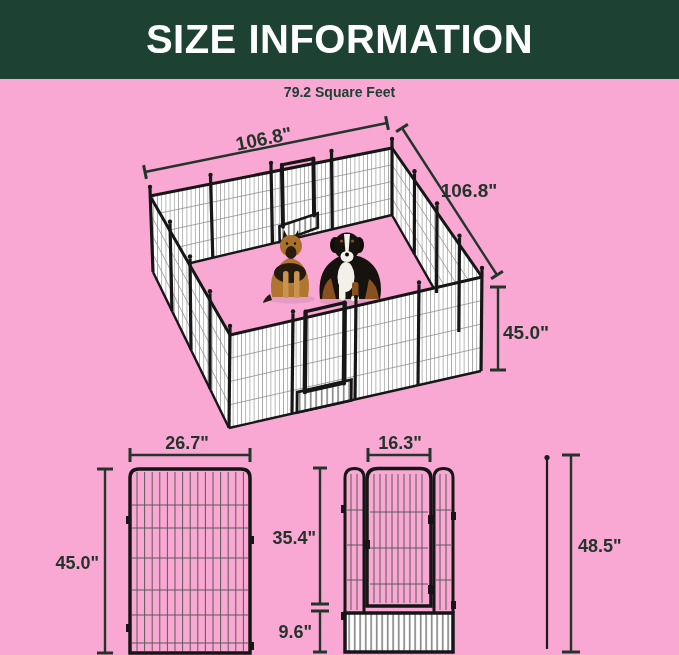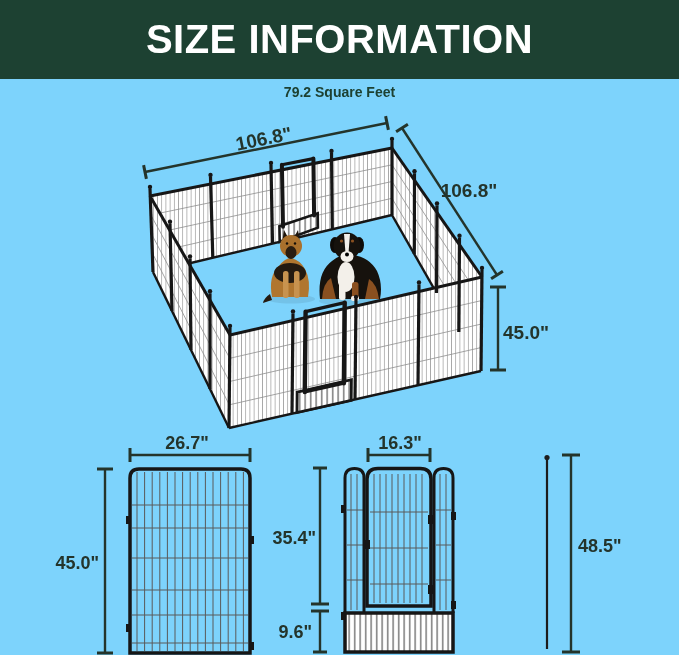--- a/index.html
+++ b/index.html
@@ -1,19 +1,19 @@
 <!DOCTYPE html>
 <html><head>
 <meta charset="utf-8">
 <style>
   html,body{margin:0;padding:0;background:#ffffff;}
   #stage{
     position:relative;
     width:679px;height:655px;
-    background:#7dd3fc;
+    background:#f9a8d4;
     overflow:hidden;
     font-family:"Liberation Sans", sans-serif;
   }
   #header-band{
     position:absolute;left:0;top:0;width:679px;height:79px;
     background:#1d4132;
     display:flex;align-items:center;justify-content:center;
   }
   #header-title{
     color:#ffffff;

